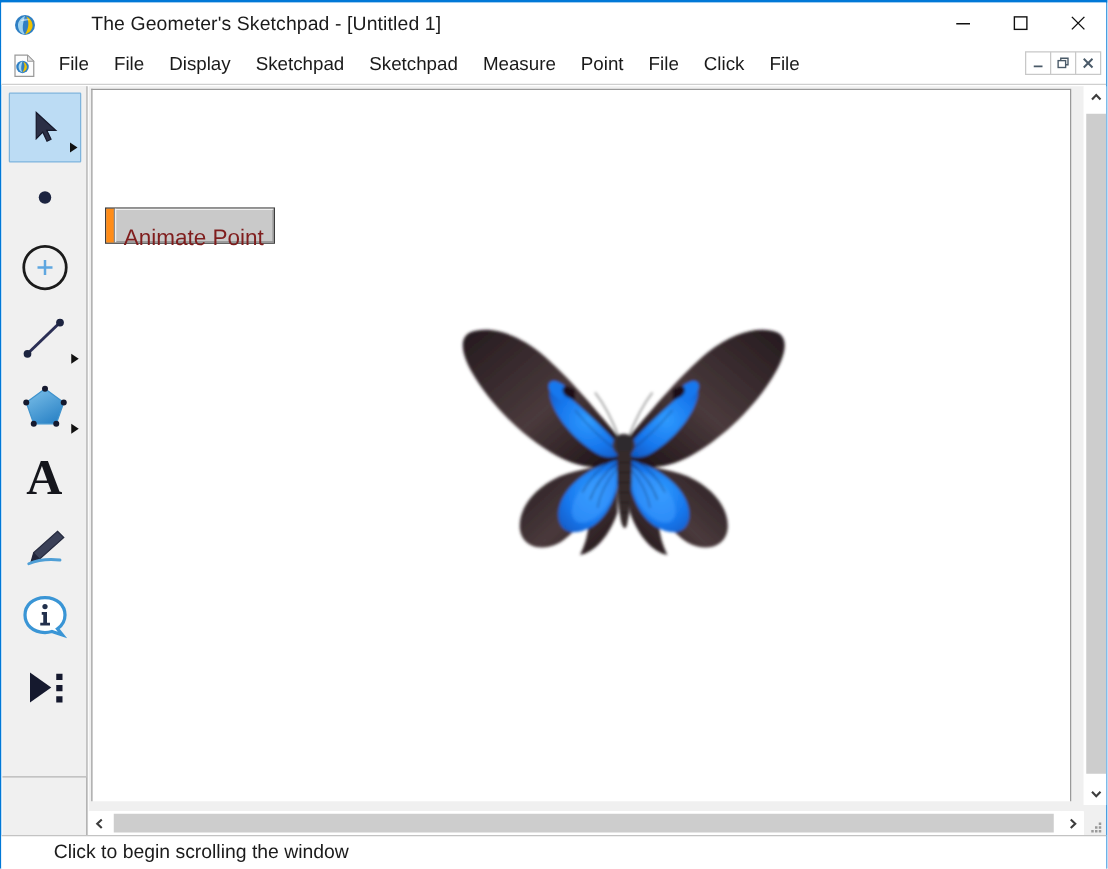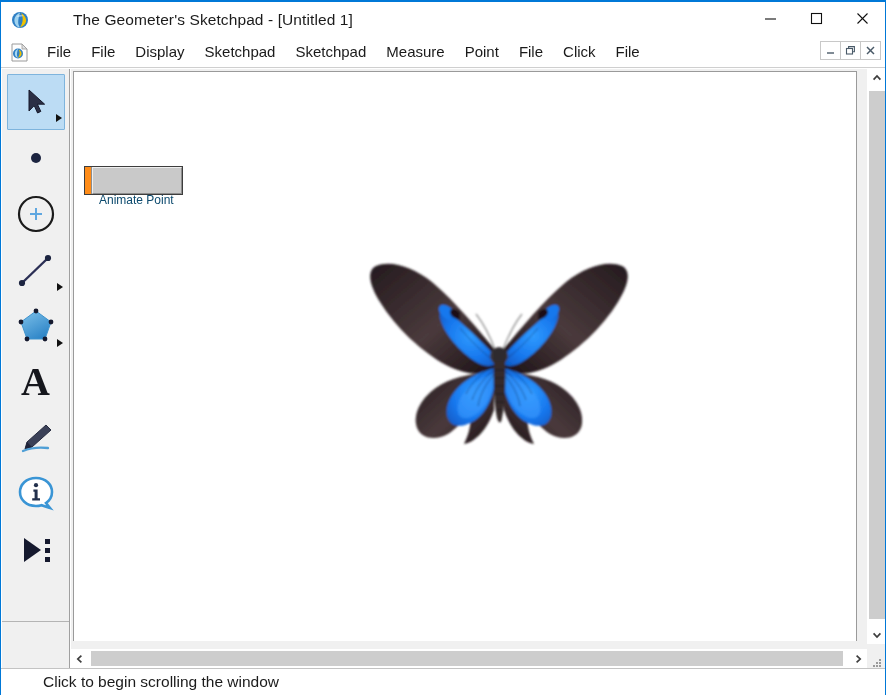--- a/index.html
+++ b/index.html
@@ -146,23 +146,23 @@
     display: flex; align-items: stretch;
     border: 1px solid #3d3d3d;
     background: #c9c9c9;
     cursor: default;
   }
   #animate-marker {
     width: 7px; background: #ff8c18;
     border-right: 1px solid #8d8d8d;
   }
   #animate-label {
-    padding: 20px 7px 3px 6px;
+    padding: 10px 7px 3px 6px;
     font-family: "Liberation Sans", sans-serif;
-    font-size: 12px; color: #0c4a6e;
+    font-size: 18px; color: #7f1d1d;
     line-height: 24px; white-space: nowrap;
     border: 1px solid #efefef;
     border-right-color: #8d8d8d; border-bottom-color: #8d8d8d;
     background: #c9c9c9;
   }
 
   
   #butterfly {
     position: absolute; left: 286px; top: 180px;
     width: 278px; height: 210px;

